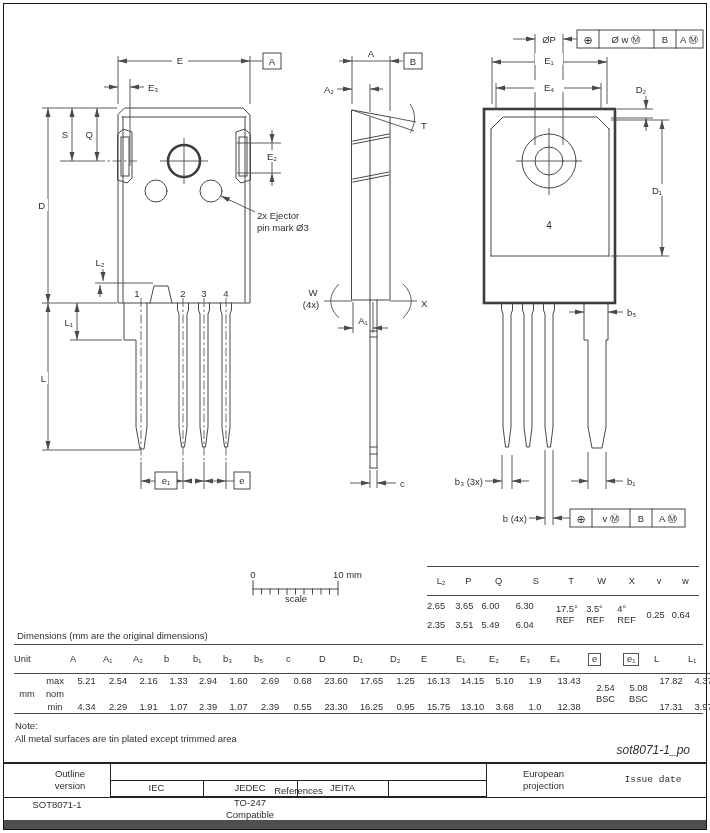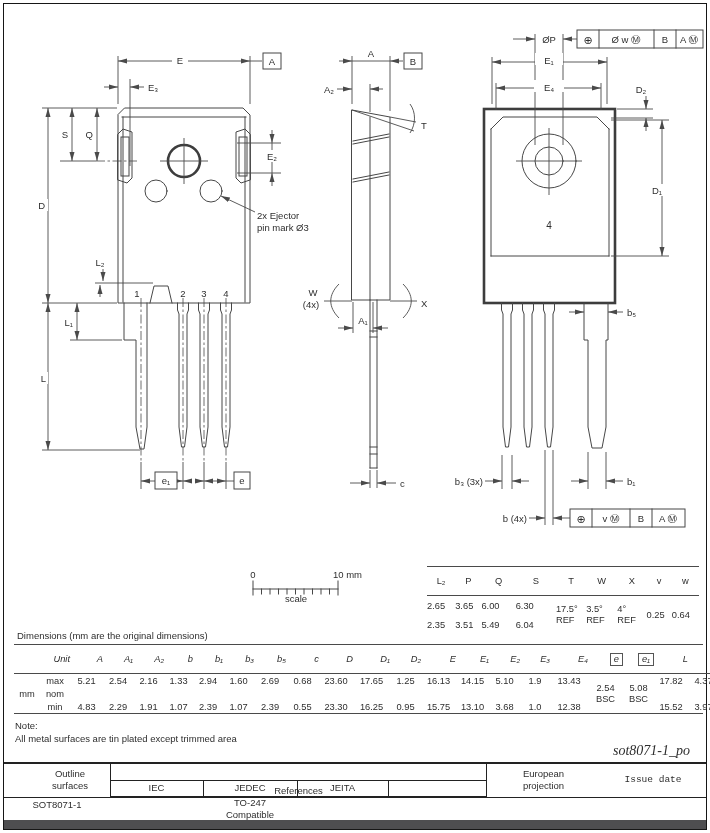--- a/index.html
+++ b/index.html
@@ -18,25 +18,25 @@
   
   .auxwrap{position:absolute;left:427px;top:566px;width:272px;border-top:1.4px solid #4a4a4a;}
   .auxwrap table{border-collapse:collapse;width:100%;table-layout:fixed;}
   .auxwrap th{font-weight:normal;font-size:9.3px;height:26px;text-align:center;border-bottom:1.4px solid #4a4a4a;}
   .auxwrap td{font-size:9.3px;height:19px;padding:0;}
   .twoline div{line-height:11px;}
   .mtitle{position:absolute;left:17px;top:630px;font-size:9.5px;}
   .mwrap{position:absolute;left:14px;top:644px;width:689px;
          border-top:1.4px solid #4a4a4a;border-bottom:1.4px solid #4a4a4a;}
   .mwrap table{border-collapse:collapse;width:100%;table-layout:fixed;}
-  .mwrap th{font-weight:normal;font-size:9.3px;height:28px;text-align:right;border-bottom:1.4px solid #4a4a4a;padding:0;font-style:italic;}
+  .mwrap th{font-weight:normal;font-size:9.3px;height:28px;text-align:left;border-bottom:1.4px solid #4a4a4a;padding:0;}
   .mwrap td{font-size:9.3px;height:13px;text-align:center;padding:0;line-height:12px;}
   .boxed{border:1px solid #555;padding:0 3px;display:inline-block;line-height:11px;}
   .note{position:absolute;left:15px;top:719px;font-size:9.5px;line-height:13px;}
-  .docref{position:absolute;right:20px;top:743px;font-size:14px;font-style:italic;font-family:Liberation Serif, serif;}
+  .docref{position:absolute;right:20px;top:743px;font-size:12px;font-style:italic;}
   
   .fl{position:absolute;background:#222;}
   .ftxt{position:absolute;display:flex;align-items:center;justify-content:center;
         text-align:center;font-size:9.5px;line-height:12px;}
   .refbox{position:absolute;left:110px;top:762px;width:377px;height:35px;
           border:1.3px solid #222;box-sizing:border-box;}
   .blackbar{position:absolute;left:4px;top:820px;width:702px;height:8.5px;background:#4e4e50;}
 </style>
 </head>
 <body>
@@ -409,37 +409,37 @@
             <td></td>
             <td></td>
             <td></td>
             <td></td>
             <td></td>
             <td></td>
             <td></td>
       </tr>
       <tr>
         <td>min</td>
-        <td>4.83</td>
+        <td>4.34</td>
         <td>2.29</td>
         <td>1.91</td>
         <td>1.07</td>
         <td>2.39</td>
         <td>1.07</td>
         <td>2.39</td>
         <td>0.55</td>
         <td>23.30</td>
         <td>16.25</td>
         <td>0.95</td>
         <td>15.75</td>
         <td>13.10</td>
         <td>3.68</td>
         <td>1.0</td>
         <td>12.38</td>
-        <td>15.52</td>
+        <td>17.31</td>
         <td>3.97</td>
       </tr>
     </tbody>
       </table>
   </div>
 
   
   <div class="note">
     <div>Note:</div>
     <div>All metal surfaces are tin plated except trimmed area</div>
@@ -452,21 +452,21 @@
     <div class="fl" style="left:110px;top:762px;width:1.3px;height:35px;"></div>
     <div class="refbox"></div>
     <div class="fl" style="left:110px;top:780px;width:377px;height:1.2px;"></div>
     <div class="fl" style="left:203px;top:780px;width:1.2px;height:17px;"></div>
     <div class="fl" style="left:297px;top:780px;width:1.2px;height:17px;"></div>
     <div class="fl" style="left:388px;top:780px;width:1.2px;height:17px;"></div>
     <div class="fl" style="left:4px;top:797px;width:702px;height:1.4px;"></div>
     <div class="ftxt" style="left:17px;top:762px;width:106px;height:35px;">
       <div>
           <div>Outline</div>
-          <div>surfaces</div>
+          <div>version</div>
         </div>
     </div>
     <div class="ftxt" style="left:110px;top:762px;width:377px;height:18px;margin-top:20px;">References</div>
     <div class="ftxt" style="left:110px;top:779px;width:93px;height:18px;">IEC</div>
     <div class="ftxt" style="left:203px;top:779px;width:94px;height:18px;">JEDEC</div>
     <div class="ftxt" style="left:297px;top:779px;width:91px;height:18px;">JEITA</div>
     <div class="ftxt" style="left:487px;top:762px;width:113px;height:35px;">
       <div>
           <div>European</div>
           <div>projection</div>

